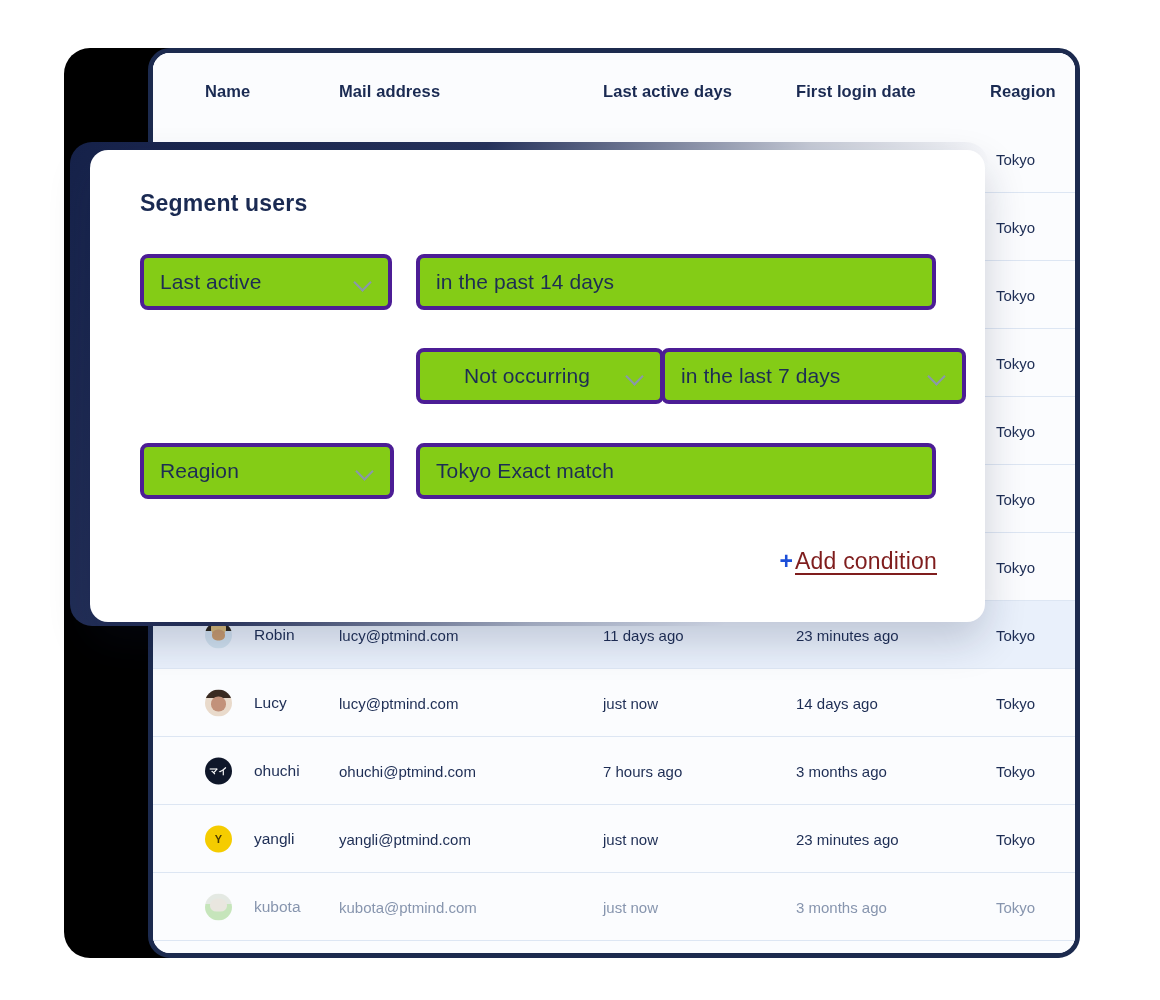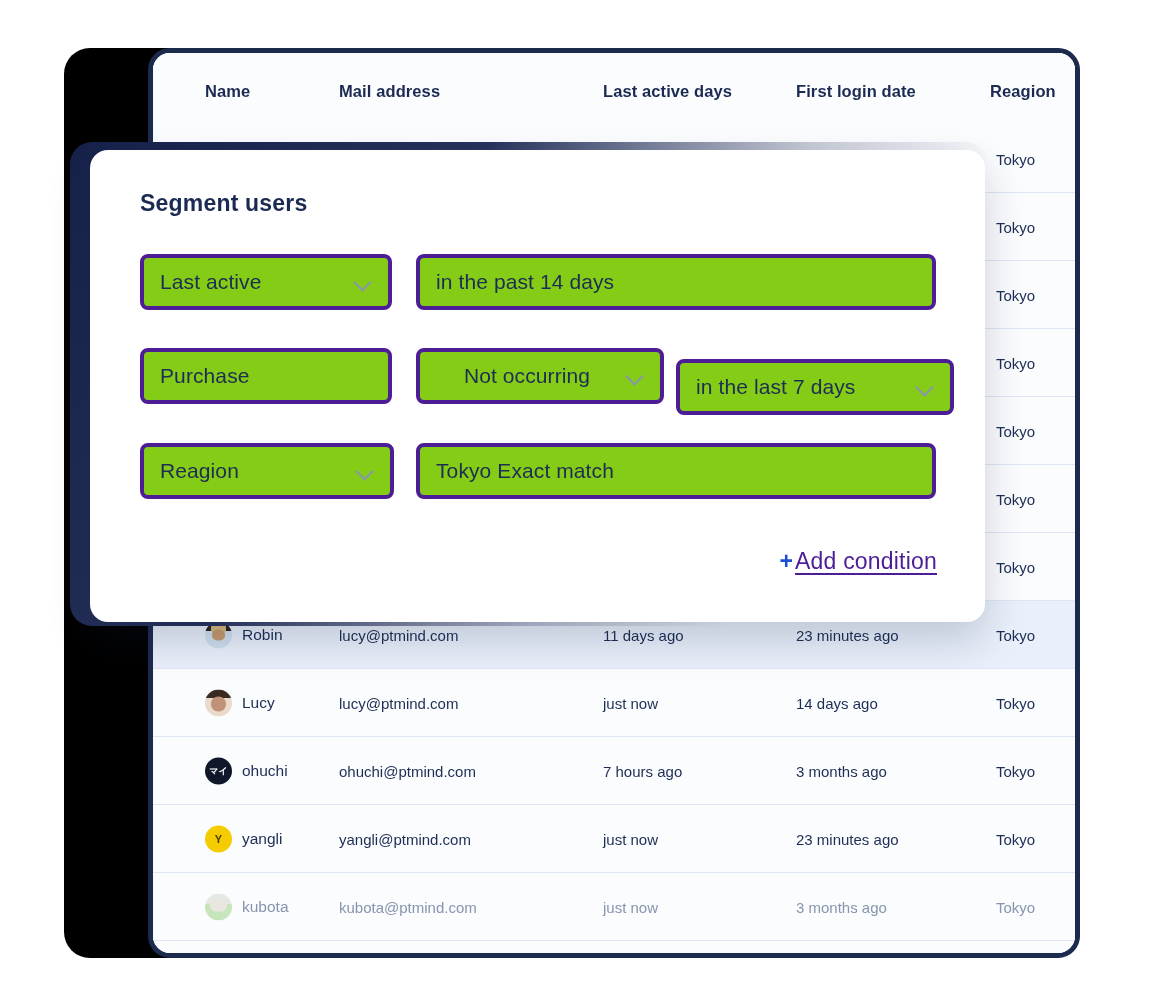--- a/index.html
+++ b/index.html
@@ -106,21 +106,21 @@
   .cell.c3 { left: 643px; }
   .cell.c4 { left: 837px; margin-left: 6px; }
 
   .namecell {
     position: absolute;
     left: 52px;
     top: 50%;
     transform: translateY(-50%);
     display: flex;
     align-items: center;
-    gap: 10px;
+    gap: 22px;
   }
   .uname {
     font-size: 15.5px;
     color: #1d2d54;
     white-space: nowrap;
   }
 
   .avatar {
     width: 27px;
     height: 27px;
@@ -236,21 +236,21 @@
     border-bottom: 2px solid #8a97ac;
     transform: rotate(45deg);
   }
 
   
   .f-r1c1 { left: 50px; top: 104px;  width: 252px; }
   .f-r1c2 { left: 326px; top: 104px; width: 520px; }
   
   .f-r2c1 { left: 50px;  top: 198px; width: 252px; }
   .f-r2c2 { left: 326px; top: 198px; width: 248px; text-align: center; }
-  .f-r2c3 { left: 586px; top: 198px; width: 278px; margin-top: 11px; }
+  .f-r2c3 { left: 571px; top: 198px; width: 305px; }
   
   .f-r3c1 { left: 50px;  top: 293px; width: 254px; }
   .f-r3c2 { left: 326px; top: 293px; width: 520px; }
 
   .add-condition {
     position: absolute;
     right: 48px;
     top: 398px;
     display: flex;
     align-items: baseline;
@@ -258,21 +258,21 @@
     cursor: pointer;
   }
   .add-plus {
     font-size: 23px;
     font-weight: bold;
     color: #1c4fd8;
     line-height: 1;
   }
   .add-label {
     font-size: 23px;
-    color: #4c1d95;
+    color: #7f1d1d;
     text-decoration: underline;
     text-underline-offset: 4px;
     letter-spacing: 0.2px;
   }
 </style>
 </head>
 <body>
 
 <div class="backdrop-panel"></div>
 
@@ -383,23 +383,20 @@
   <div class="modal-title">Segment users</div>
 
   <div class="field f-r1c1">
     <span class="ftext">Last active</span>
     <span class="chev"></span>
   </div>
   <div class="field f-r1c2">
     <span class="ftext">in the past 14 days</span>
   </div>
 
-  <div class="field f-r2c1">
-    <span class="ftext">Purchase</span>
-  </div>
   <div class="field f-r2c2">
     <span class="ftext">Not occurring</span>
     <span class="chev"></span>
   </div>
   <div class="field f-r2c3">
     <span class="ftext">in the last 7 days</span>
     <span class="chev"></span>
   </div>
 
   <div class="field f-r3c1">

